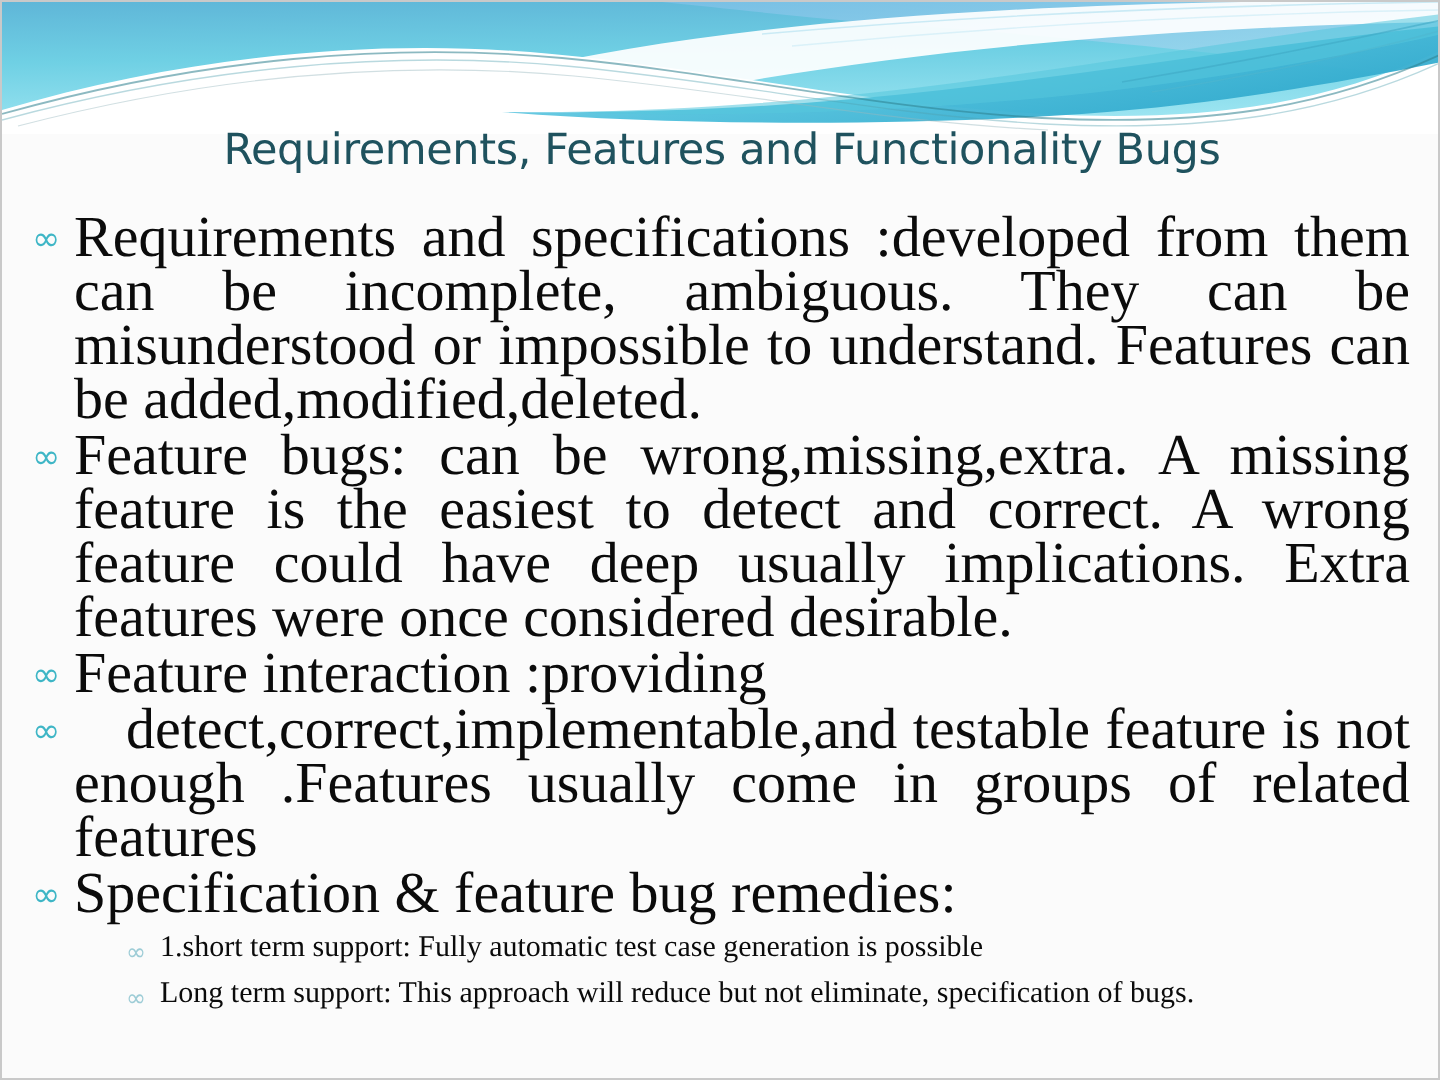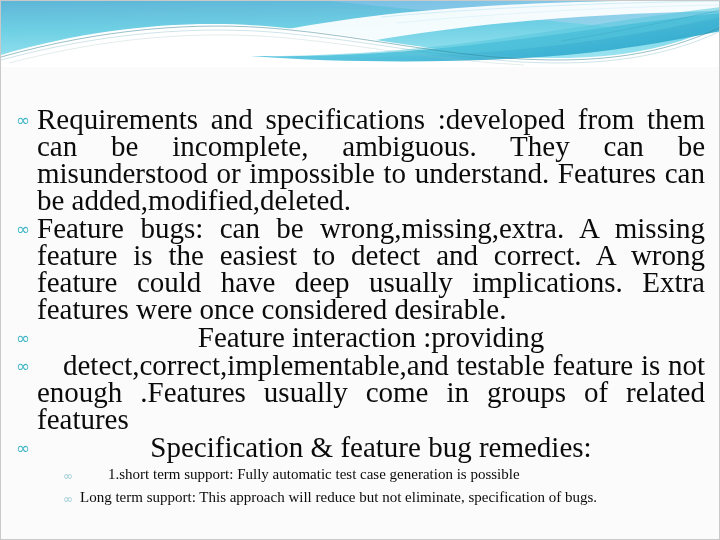--- a/index.html
+++ b/index.html
@@ -73,39 +73,39 @@
     color: #3fb6c6;
   }
   .lvl1 .bullet-text {
     flex: 1 1 auto;
     font-size: 29px;
     line-height: 27px;
     color: #0b0b0b;
     text-align: justify;
     padding-right: 6px;
   }
-  .lvl1 .bullet-text.noj { text-align: center; }
+  .lvl1 .bullet-text.noj { text-align: left; }
 
   
   .lvl2 { padding-left: 52px; margin-top: 4px; }
   .lvl2 .bullet-mark {
     font-size: 12px;
     width: 17px;
     margin-top: 5px;
     color: #9dccd6;
   }
   .lvl2 .bullet-text {
     flex: 1 1 auto;
     font-size: 15px;
     line-height: 19px;
     color: #0b0b0b;
     text-align: justify;
     padding-right: 10px;
   }
-  .lvl2 .bullet-text.noj { text-align: left; margin-left: 28px; }
+  .lvl2 .bullet-text.noj { text-align: left; }
 
   .indent-first { text-indent: 26px; }
 </style>
 </head>
 <body>
 
 <div class="slide">
 
   <div class="banner">
     <svg width="720" height="66" viewBox="0 0 720 66" xmlns="http://www.w3.org/2000/svg">
@@ -148,20 +148,21 @@
       <path d="M0,59 C100,32 196,24 282,32 C367,40 437,56 521,61 C601,65 662,57 720,30" fill="none" stroke="#4f9fae" stroke-width="0.7" opacity="0.4"></path>
       <path d="M8,62 C108,36 200,29 286,37 C370,45 440,60 523,64" fill="none" stroke="#9ab8bf" stroke-width="0.6" opacity="0.45"></path>
 
       <path d="M380,16 C470,8 580,2 720,0" fill="none" stroke="#bfe6f2" stroke-width="0.8" opacity="0.8"></path>
       <path d="M395,22 C490,13 600,6 720,4" fill="none" stroke="#cfecf6" stroke-width="0.7" opacity="0.7"></path>
       <path d="M560,40 C620,30 670,20 720,9" fill="none" stroke="#3fa8c4" stroke-width="0.8" opacity="0.6"></path>
       <path d="M575,45 C635,35 682,25 720,14" fill="none" stroke="#4fb5ce" stroke-width="0.7" opacity="0.5"></path>
     </svg>
   </div>
 
+  <div class="title">Requirements, Features and Functionality Bugs</div>
 
   <div class="body">
 
     <div class="bullet-row lvl1">
       <span class="bullet-mark">∞</span>
       <span class="bullet-text">Requirements and specifications :developed from them can be incomplete, ambiguous. They can be misunderstood or impossible to understand. Features can be added,modified,deleted.</span>
     </div>
 
     <div class="bullet-row lvl1">
       <span class="bullet-mark">∞</span>

